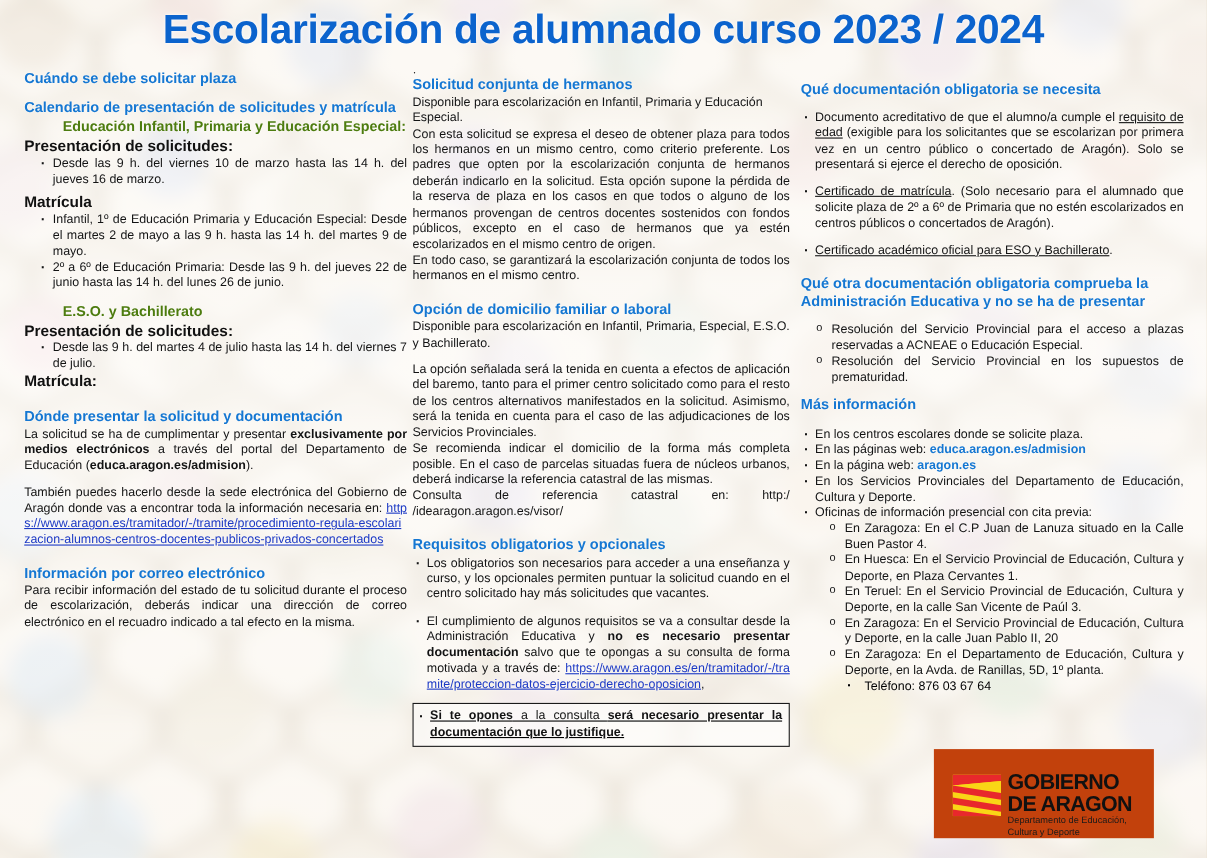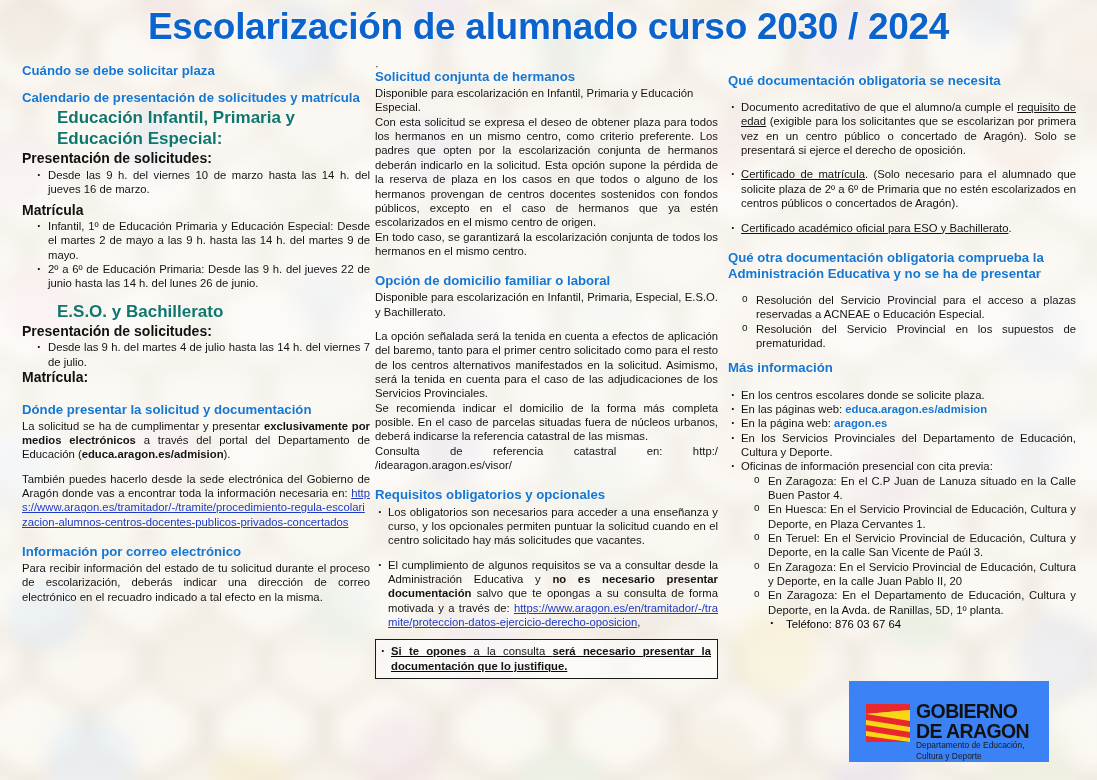--- a/index.html
+++ b/index.html
@@ -87,23 +87,23 @@
   h2.sec-blue {
     margin: 0 0 1px 0;
     font-size: 13.2px;
     font-weight: bold;
     color: #1577d2;
     line-height: 1.22;
     text-shadow: 0 0 2px rgba(255,255,255,.8);
   }
   h3.sec-green {
     margin: 0 0 1px 0;
-    font-size: 17px;
-    font-weight: bold;
-    color: #0f766e;
+    font-size: 13px;
+    font-weight: bold;
+    color: #4d7c0f;
     line-height: 1.24;
     text-shadow: 0 0 2px rgba(255,255,255,.8);
     padding-left: 35px;
   }
   h4.sec-bold {
     margin: 0 0 0 0;
     font-size: 14px;
     font-weight: bold;
     color: #111;
     line-height: 1.25;
@@ -212,21 +212,21 @@
   }
   .note-box ul.dots > li { text-align: justify; }
 
   
   .logo-card {
     position: absolute;
     left: 849px;
     top: 681px;
     width: 200px;
     height: 81px;
-    background: #3b82f6;
+    background: #c2410c;
     display: flex;
     align-items: center;
     justify-content: flex-start;
     padding-left: 17px;
     box-sizing: border-box;
   }
   .logo-inner { display: flex; align-items: flex-start; }
   .logo-flag {
     width: 44px;
     height: 38px;
@@ -320,21 +320,21 @@
       <circle cx="745" cy="788" r="44" fill="#e9d9bf"></circle>
       <circle cx="900" cy="818" r="40" fill="#d6cde8"></circle>
       <circle cx="1060" cy="790" r="42" fill="#dde6c8"></circle>
     </g>
   </svg>
   <div id="bg-wash"></div>
 </div>
 
 <div id="poster">
 
-  <div class="poster-title">Escolarización de alumnado curso 2030 / 2024</div>
+  <div class="poster-title">Escolarización de alumnado curso 2023 / 2024</div>
 
   <div class="columns">
 
     <div class="col col-left">
 
       <h2 class="sec-blue">Cuándo se debe solicitar plaza</h2>
 
       <div class="gap-m"></div>
 
       <h2 class="sec-blue">Calendario de presentación de solicitudes y matrícula</h2>

